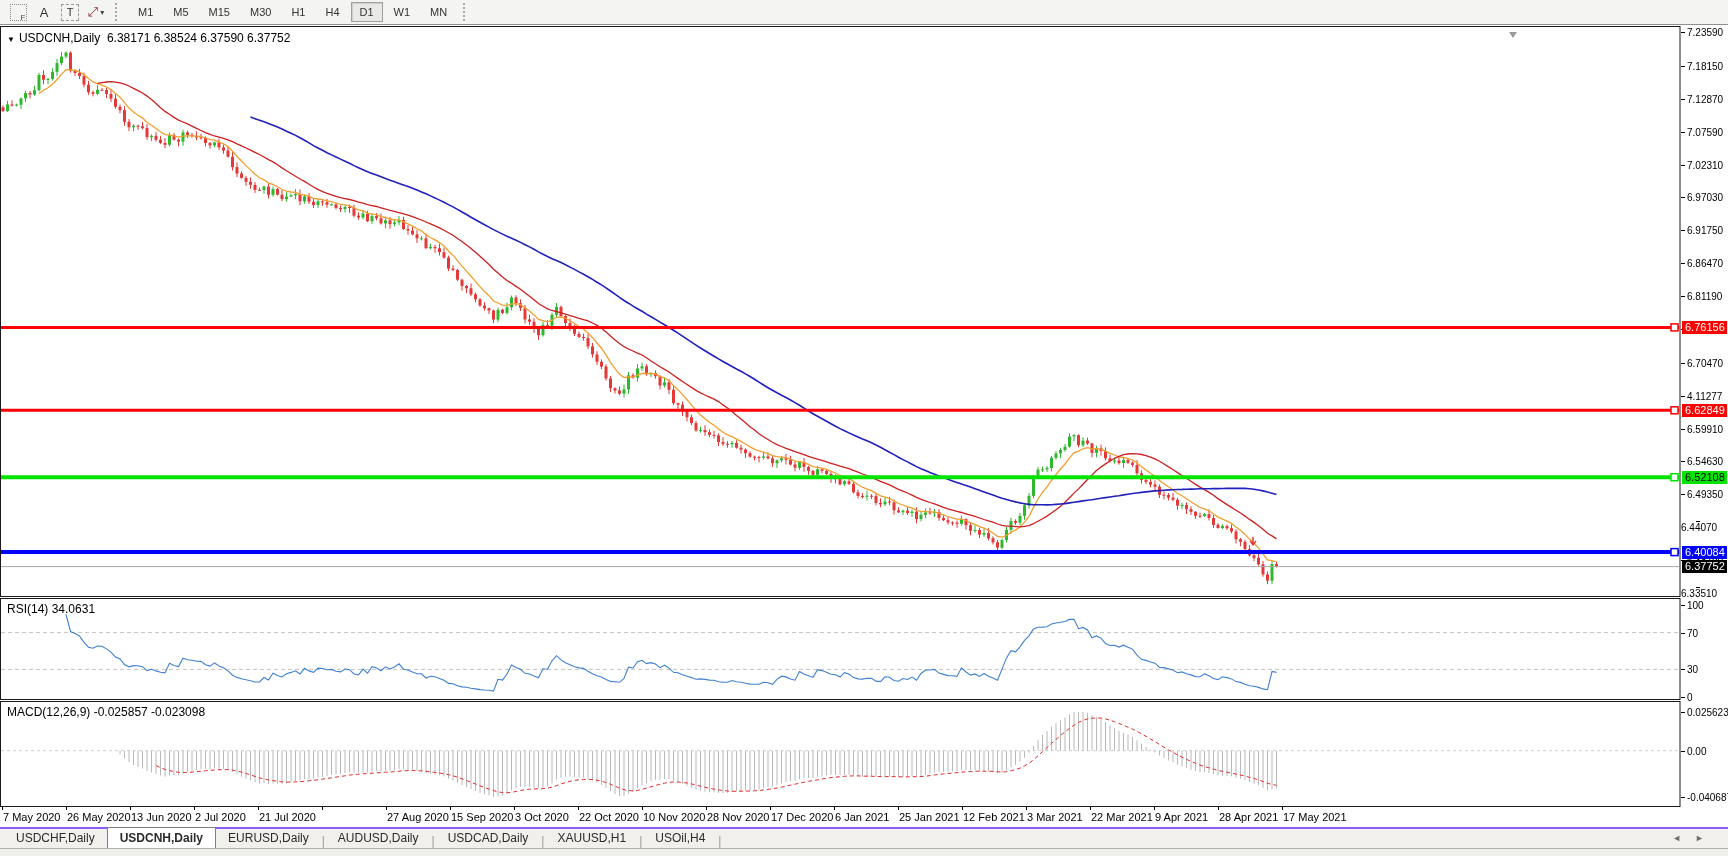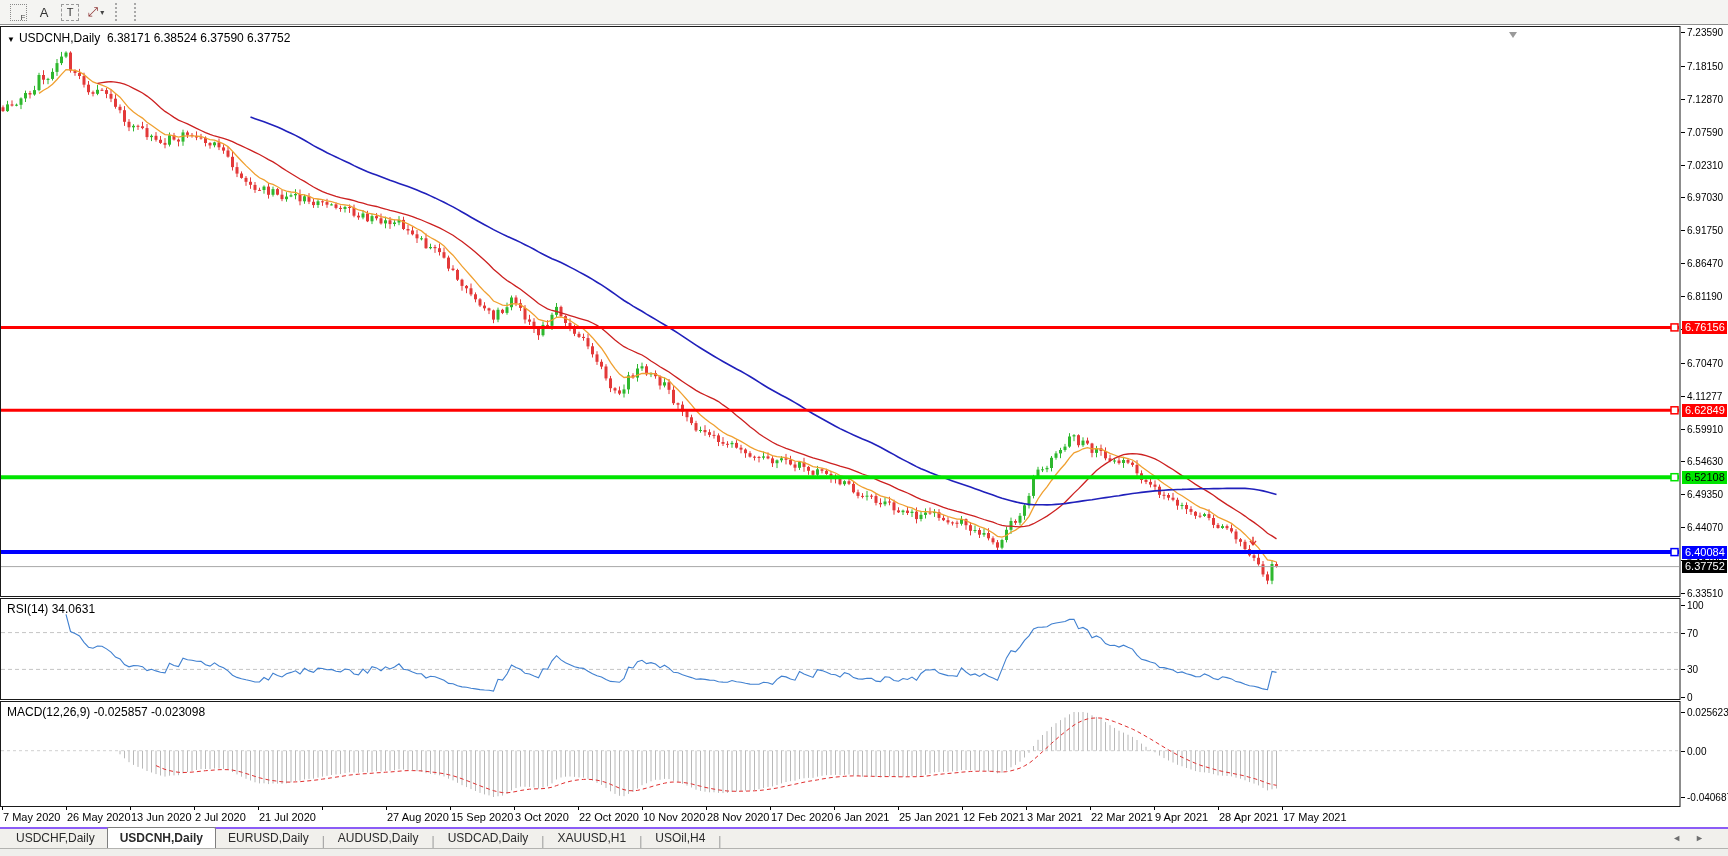--- a/index.html
+++ b/index.html
@@ -51,20 +51,31 @@
   </div>
   <div class="tbtn" style="font-size:13px;">A</div>
   <div class="tbtn">
     <div class="tbox">T</div>
   </div>
   <div class="tbtn" style="font-size:13px;color:#8a2d2d;">
     <span>⤢</span>
     <span class="caret">▾</span>
   </div>
   <div class="handle"></div>
+  <div class="tfwrap" id="tf-buttons">
+      <div class="tfbtn">M1</div>
+      <div class="tfbtn">M5</div>
+      <div class="tfbtn">M15</div>
+      <div class="tfbtn">M30</div>
+      <div class="tfbtn">H1</div>
+      <div class="tfbtn">H4</div>
+      <div class="tfbtn active">D1</div>
+      <div class="tfbtn">W1</div>
+      <div class="tfbtn">MN</div>
+    </div>
   <div class="handle"></div>
 </div>
 
 <svg id="main-svg" class="panel-svg" style="top:26px;" width="1681" height="571">
     <rect x="0.5" y="0.5" width="1679.5" height="570" fill="none" stroke="#1a1a1a" stroke-width="1"></rect>
     <g>
       <line x1="3" y1="79.4" x2="3" y2="85.9" stroke="#E33939" stroke-width="1"></line>
       <rect x="1.5" y="81.3" width="3" height="3.8" fill="#E33939"></rect>
       <line x1="7.5" y1="74.8" x2="7.5" y2="85.9" stroke="#2EB82E" stroke-width="1"></line>
       <rect x="6.0" y="78.4" width="3" height="6.7" fill="#2EB82E"></rect>
@@ -980,29 +991,29 @@
       <span>6.59910</span>
     </div>
     <div class="tick" style="top: 429px;">
       <div class="dash"></div>
       <span>6.54630</span>
     </div>
     <div class="tick" style="top: 462px;">
       <div class="dash"></div>
       <span>6.49350</span>
     </div>
-    <div class="tick" style="top: 495px;">
+    <div class="tick" style="top: 495px; flex-direction: column;">
       <div class="dash"></div>
       <span>6.44070</span>
     </div>
     <div class="tick" style="top: 528px;">
       <div class="dash"></div>
       <span>6.38790</span>
     </div>
-    <div class="tick" style="top: 561px;">
+    <div class="tick" style="top: 561px; flex-direction: column;">
       <div class="dash"></div>
       <span>6.33510</span>
     </div>
     <div class="tag" style="top: 295px; background: rgb(255, 0, 0); color: rgb(255, 255, 255);">6.76156</div>
     <div class="tag" style="top: 378px; background: rgb(255, 0, 0); color: rgb(255, 255, 255);">6.62849</div>
     <div class="tag" style="top: 445px; background: rgb(0, 228, 0); color: rgb(0, 0, 0);">6.52108</div>
     <div class="tag" style="top: 520px; background: rgb(0, 0, 255); color: rgb(255, 255, 255);">6.40084</div>
     <div class="tag" style="top: 534px; background: rgb(0, 0, 0); color: rgb(255, 255, 255);">6.37752</div>
     <div class="tick" style="top: 573px;">
       <div class="dash"></div>

